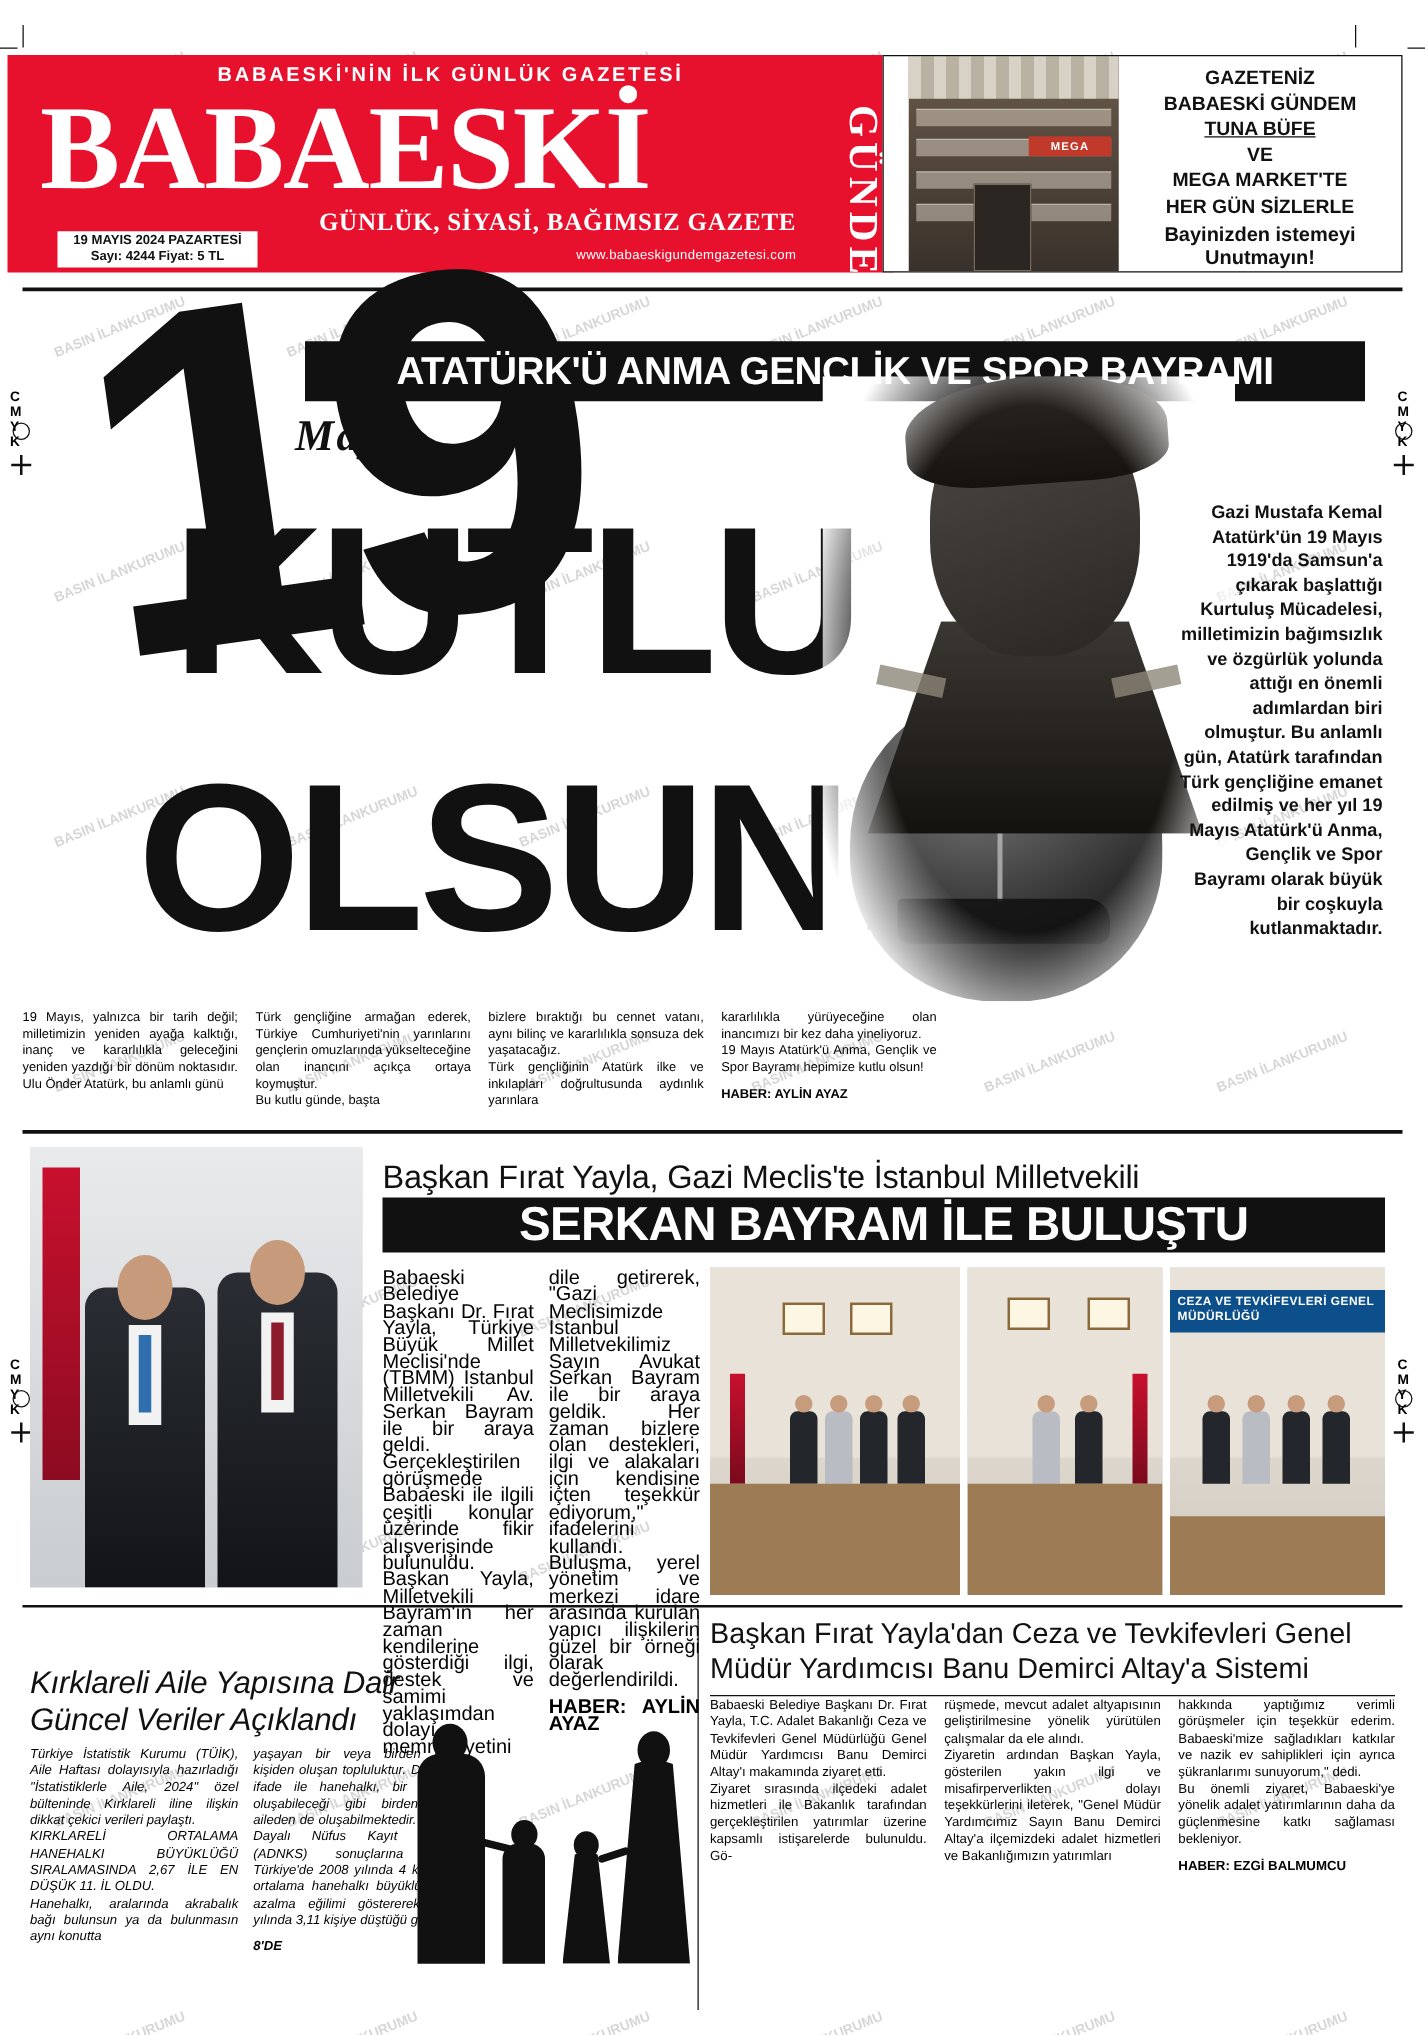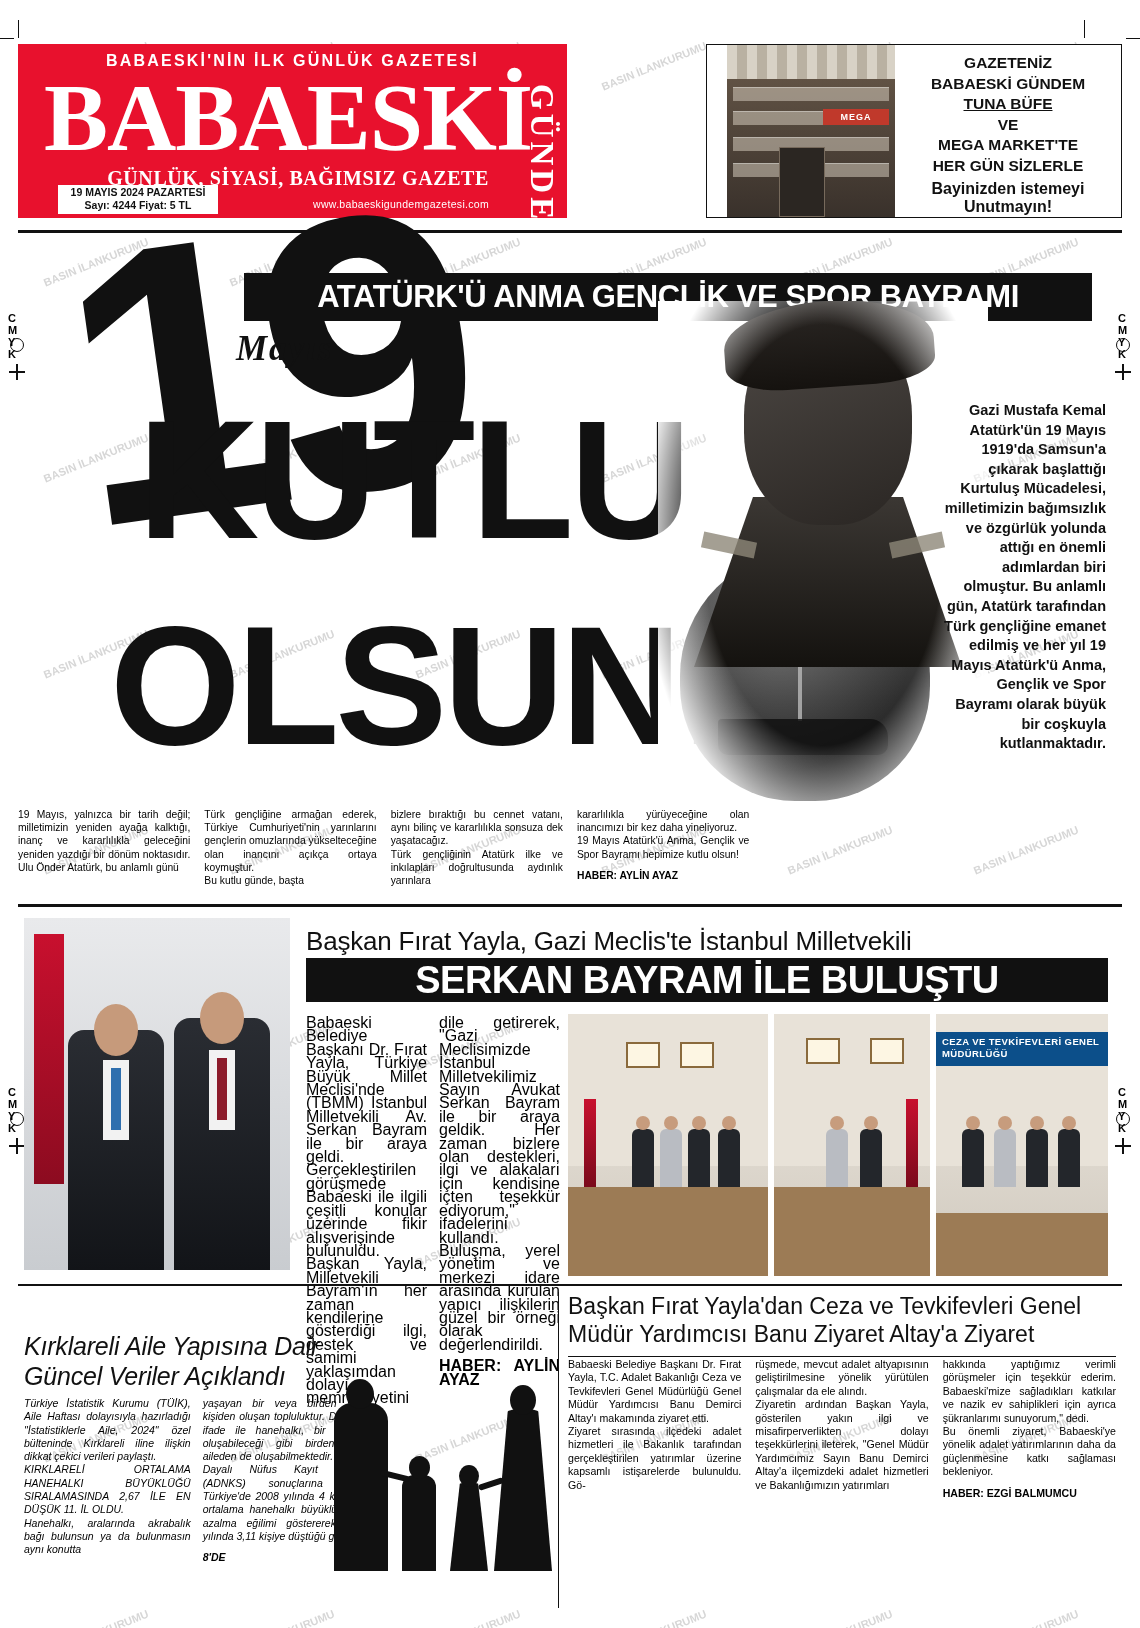--- a/index.html
+++ b/index.html
@@ -34,21 +34,21 @@
     position:absolute; font-size:11px; font-weight:bold; color:rgba(120,120,120,0.30);
     line-height:12px; text-align:center; transform:rotate(-22deg);
     font-family:"Liberation Sans", sans-serif;
   }
 
   
   .page { position:absolute; left:0; top:0; width:1140px; height:1628px; z-index:10; }
 
   
   .masthead {
-    position:absolute; left:18px; top:44px; width:549px; height:174px;
+    position:absolute; left:6px; top:44px; width:709px; height:174px;
     background:#e8112d; color:#fff; overflow:hidden;
   }
   .mh-top {
     text-align:center; font-weight:bold; font-size:16px; letter-spacing:2.2px;
     margin-top:8px;
   }
   .mh-title {
     font-family:"Liberation Serif", serif;
     font-weight:bold; font-size:96px; line-height:92px;
     margin:2px 0 0 26px; letter-spacing:-1px;
@@ -539,21 +539,21 @@
       <div class="silhouette" style="left:122px; bottom:0; width:38px; height:88px; border-radius:14px 14px 0 0; clip-path:polygon(26% 0,74% 0,100% 100%,0 100%);"></div>
       <div class="sil-head" style="left:131px; bottom:84px; width:20px; height:22px;"></div>
 
       <div class="silhouette" style="left:52px; bottom:92px; width:30px; height:6px; border-radius:3px; transform:rotate(14deg);"></div>
       <div class="silhouette" style="left:150px; bottom:84px; width:26px; height:6px; border-radius:3px; transform:rotate(-18deg);"></div>
     </div>
   </div>
 
   <div class="s4">
     <div class="s4title">Başkan Fırat Yayla'dan Ceza ve Tevkifevleri Genel</div>
-    <div class="s4title" style="margin-top:-8px;">Müdür Yardımcısı Banu Ziyaret Altay'a Ziyaret</div>
+    <div class="s4title" style="margin-top:-8px;">Müdür Yardımcısı Banu Demirci Altay'a Sistemi</div>
     <div class="hdiv" style="left:0; top:64px; width:548px;"></div>
     <div class="s4cols" style="margin-top:10px;">
       <div class="c">
           <p style="white-space:pre-line;">Babaeski Belediye Başkanı Dr. Fırat Yayla, T.C. Adalet Bakanlığı Ceza ve Tevkifevleri Genel Müdürlüğü Genel Müdür Yardımcısı Banu Demirci Altay'ı makamında ziyaret etti.
 Ziyaret sırasında ilçedeki adalet hizmetleri ile Bakanlık tarafından gerçekleştirilen yatırımlar üzerine kapsamlı istişarelerde bulunuldu. Gö-</p>
         </div>
       <div class="c">
           <p style="white-space:pre-line;">rüşmede, mevcut adalet altyapısının geliştirilmesine yönelik yürütülen çalışmalar da ele alındı.
 Ziyaretin ardından Başkan Yayla, gösterilen yakın ilgi ve misafirperverlikten dolayı teşekkürlerini ileterek, "Genel Müdür Yardımcımız Sayın Banu Demirci Altay'a ilçemizdeki adalet hizmetleri ve Bakanlığımızın yatırımları</p>
         </div>

